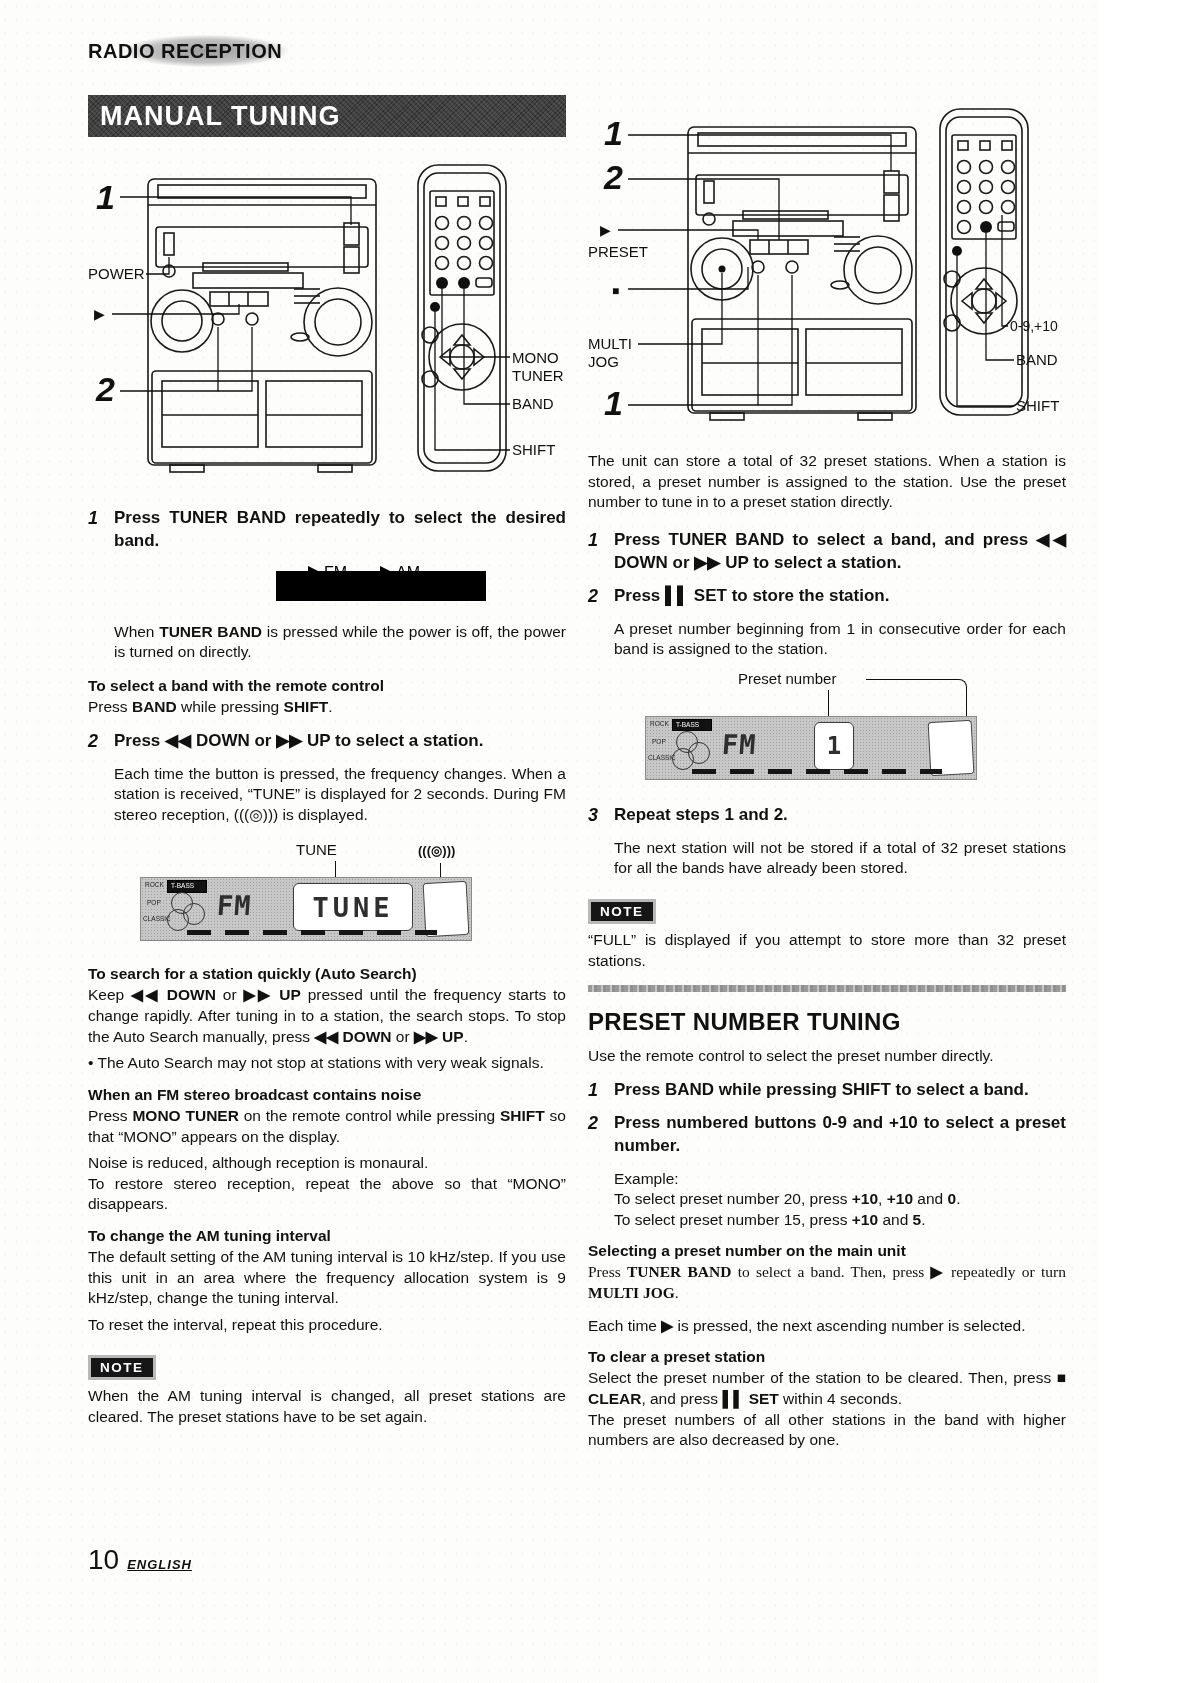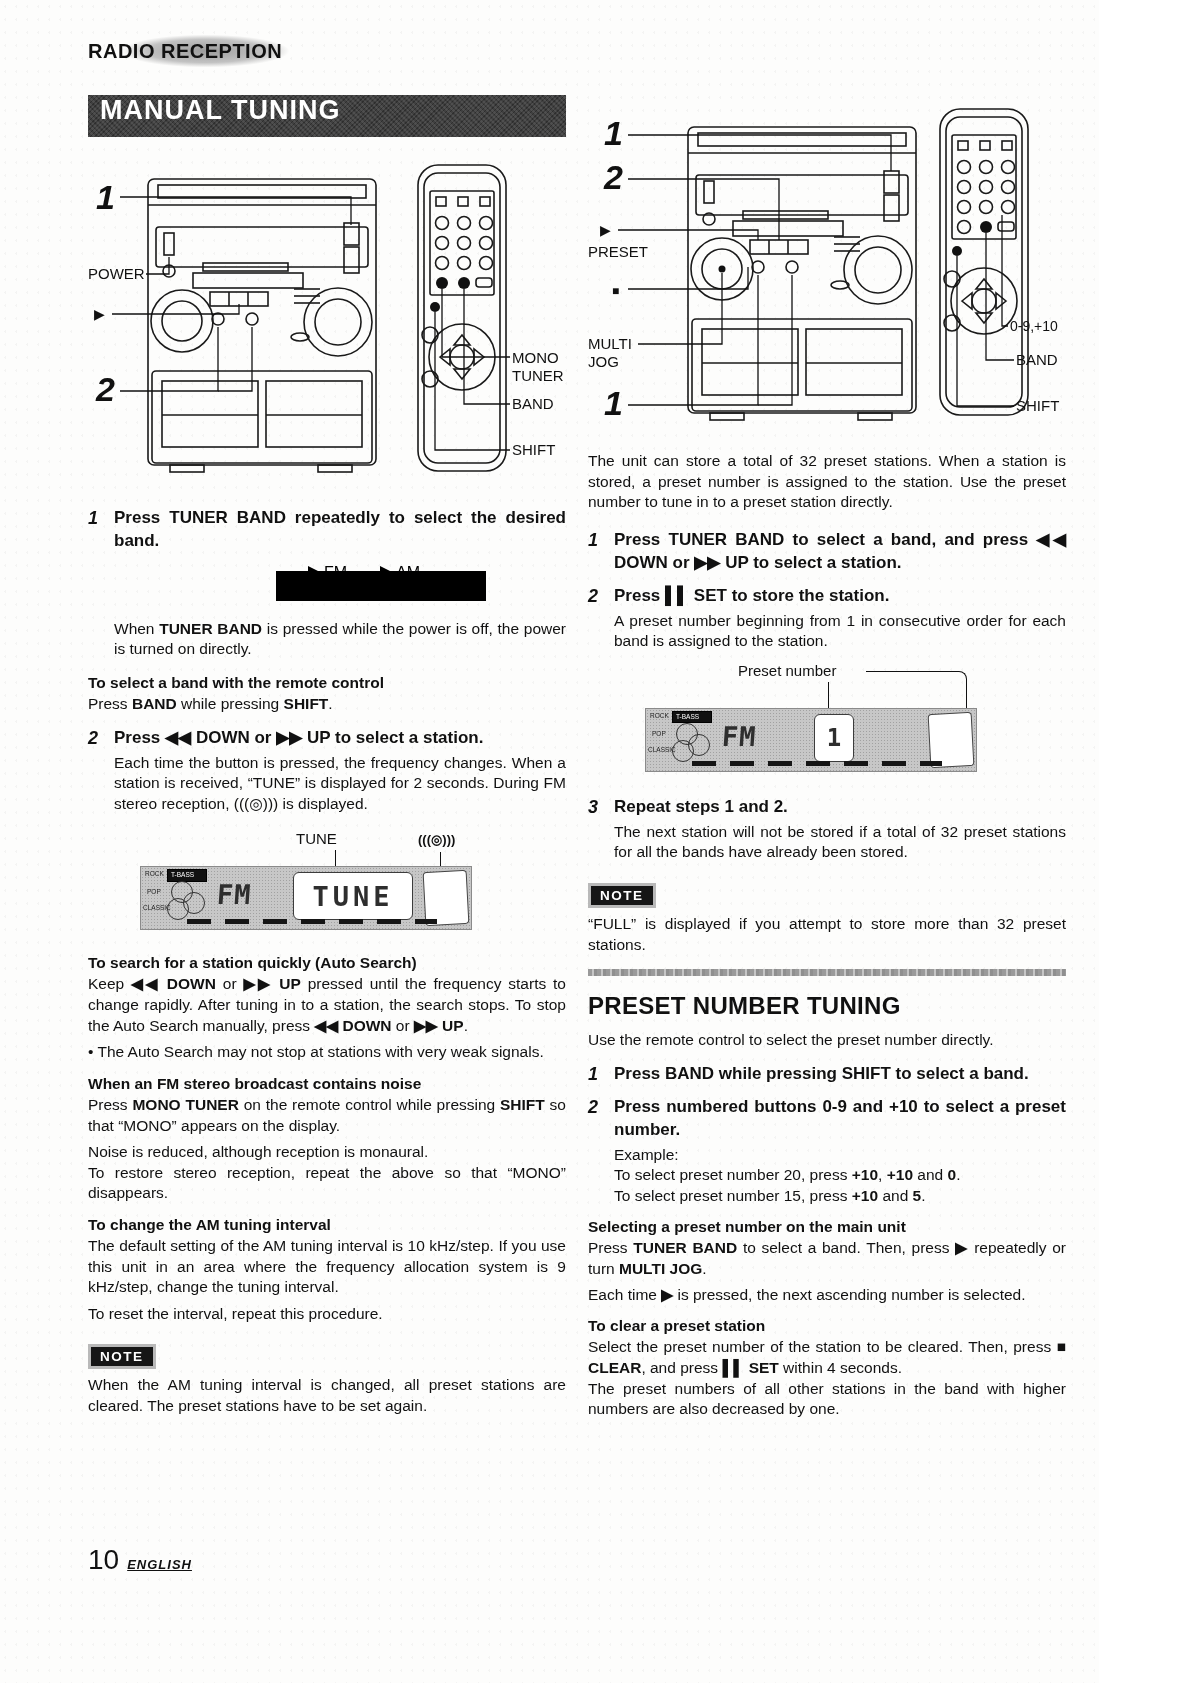--- a/index.html
+++ b/index.html
@@ -25,36 +25,36 @@
   
   .col{position:absolute;top:95px;width:478px;}
   .col-left{left:88px;}
   .col-right{left:588px;}
   .banner{
     height:42px;background-color:#404040;
     background-image:
       repeating-linear-gradient(45deg, rgba(255,255,255,.08) 0 2px, transparent 2px 4px),
       repeating-linear-gradient(-45deg, rgba(0,0,0,.28) 0 1px, transparent 1px 3px);
     color:#fff;font-size:27px;font-weight:bold;letter-spacing:1px;
-    display:flex;padding-left:12px;margin-bottom:14px;
+    display:flex;align-items:center;padding-left:12px;margin-bottom:14px;
   }
   .diagram{display:block;margin-bottom:16px;}
   .diagram .sh{stroke:#1a1a1a;stroke-width:1.6;fill:none;}
   .diagram .ln{stroke:#111;stroke-width:1.3;fill:none;}
   .diagram .fdot{fill:#111;stroke:none;}
   .diagram text{fill:#111;stroke:none;font-family:"Liberation Sans",sans-serif;font-size:15px;}
   .diagram text.big{font-size:34px;font-weight:bold;font-style:italic;}
   .diagram text.play{font-size:14px;}
   .diagram text.stop{font-size:12px;}
   
   .step{display:flex;margin-bottom:10px;}
   .step-num{font-weight:bold;font-style:italic;font-size:18px;width:26px;flex:none;padding-top:1px;}
   .step-main{flex:1;min-width:0;}
   .step-title{font-weight:bold;font-size:17px;line-height:1.35;text-align:justify;}
-  .step-body{font-size:15.5px;line-height:1.33;text-align:justify;margin-top:3px;}
+  .step-body{font-size:15.5px;line-height:1.33;text-align:justify;margin-top:11px;}
   .body{font-size:15.5px;line-height:1.33;text-align:justify;margin:0 0 6px 0;}
   .subhead{font-weight:bold;font-size:15.5px;margin:14px 0 2px;}
   .gap-top{margin-top:12px;}
   .cycle-svg{display:block;margin:2px 0 8px 110px;}
   
   .note-badge{
     display:inline-block;background:#161616;color:#fff;font-weight:bold;font-size:13.5px;
     letter-spacing:1.5px;padding:2px 9px;border:3px solid #b9b9b9;margin:4px 0 6px;
   }
   
@@ -405,21 +405,21 @@
       <span class="step-num">2</span>
       <div class="step-main">
         <div class="step-title">Press numbered buttons 0-9 and +10 to select a preset number.</div>
         <div class="step-body">Example:</div>
         <div class="step-body" style="margin-top:0;"><span>To select preset number 20, press </span><b>+10</b><span>, </span><b>+10</b><span> and </span><b>0</b><span>.</span></div>
         <div class="step-body" style="margin-top:0;"><span>To select preset number 15, press </span><b>+10</b><span> and </span><b>5</b><span>.</span></div>
       </div>
     </div>
 
     <div class="subhead gap-top">Selecting a preset number on the main unit</div>
-    <p class="body" style="margin-bottom:5px;"><span>Press </span><b>TUNER BAND</b><span> to select a band. Then, press </span><b>▶</b><span> repeatedly or turn </span><b>MULTI JOG</b><span>.</span></p>
+    <p class="body" style="margin-bottom:12px;font-family:Liberation Serif, serif;"><span>Press </span><b>TUNER BAND</b><span> to select a band. Then, press </span><b>▶</b><span> repeatedly or turn </span><b>MULTI JOG</b><span>.</span></p>
     <p class="body"><span>Each time </span><b>▶</b><span> is pressed, the next ascending number is selected.</span></p>
 
     <div class="subhead gap-top">To clear a preset station</div>
     <p class="body" style="margin-bottom:0;"><span>Select the preset number of the station to be cleared. Then, press </span><b>■ CLEAR</b><span>, and press </span><b>▌▌ SET</b><span> within 4 seconds.</span></p>
     <p class="body"><span>The preset numbers of all other stations in the band with higher numbers are also decreased by one.</span></p>
   </div>
 
   <div class="footer">
     <span class="pageno">10</span>
     <span class="lang">ENGLISH</span>

